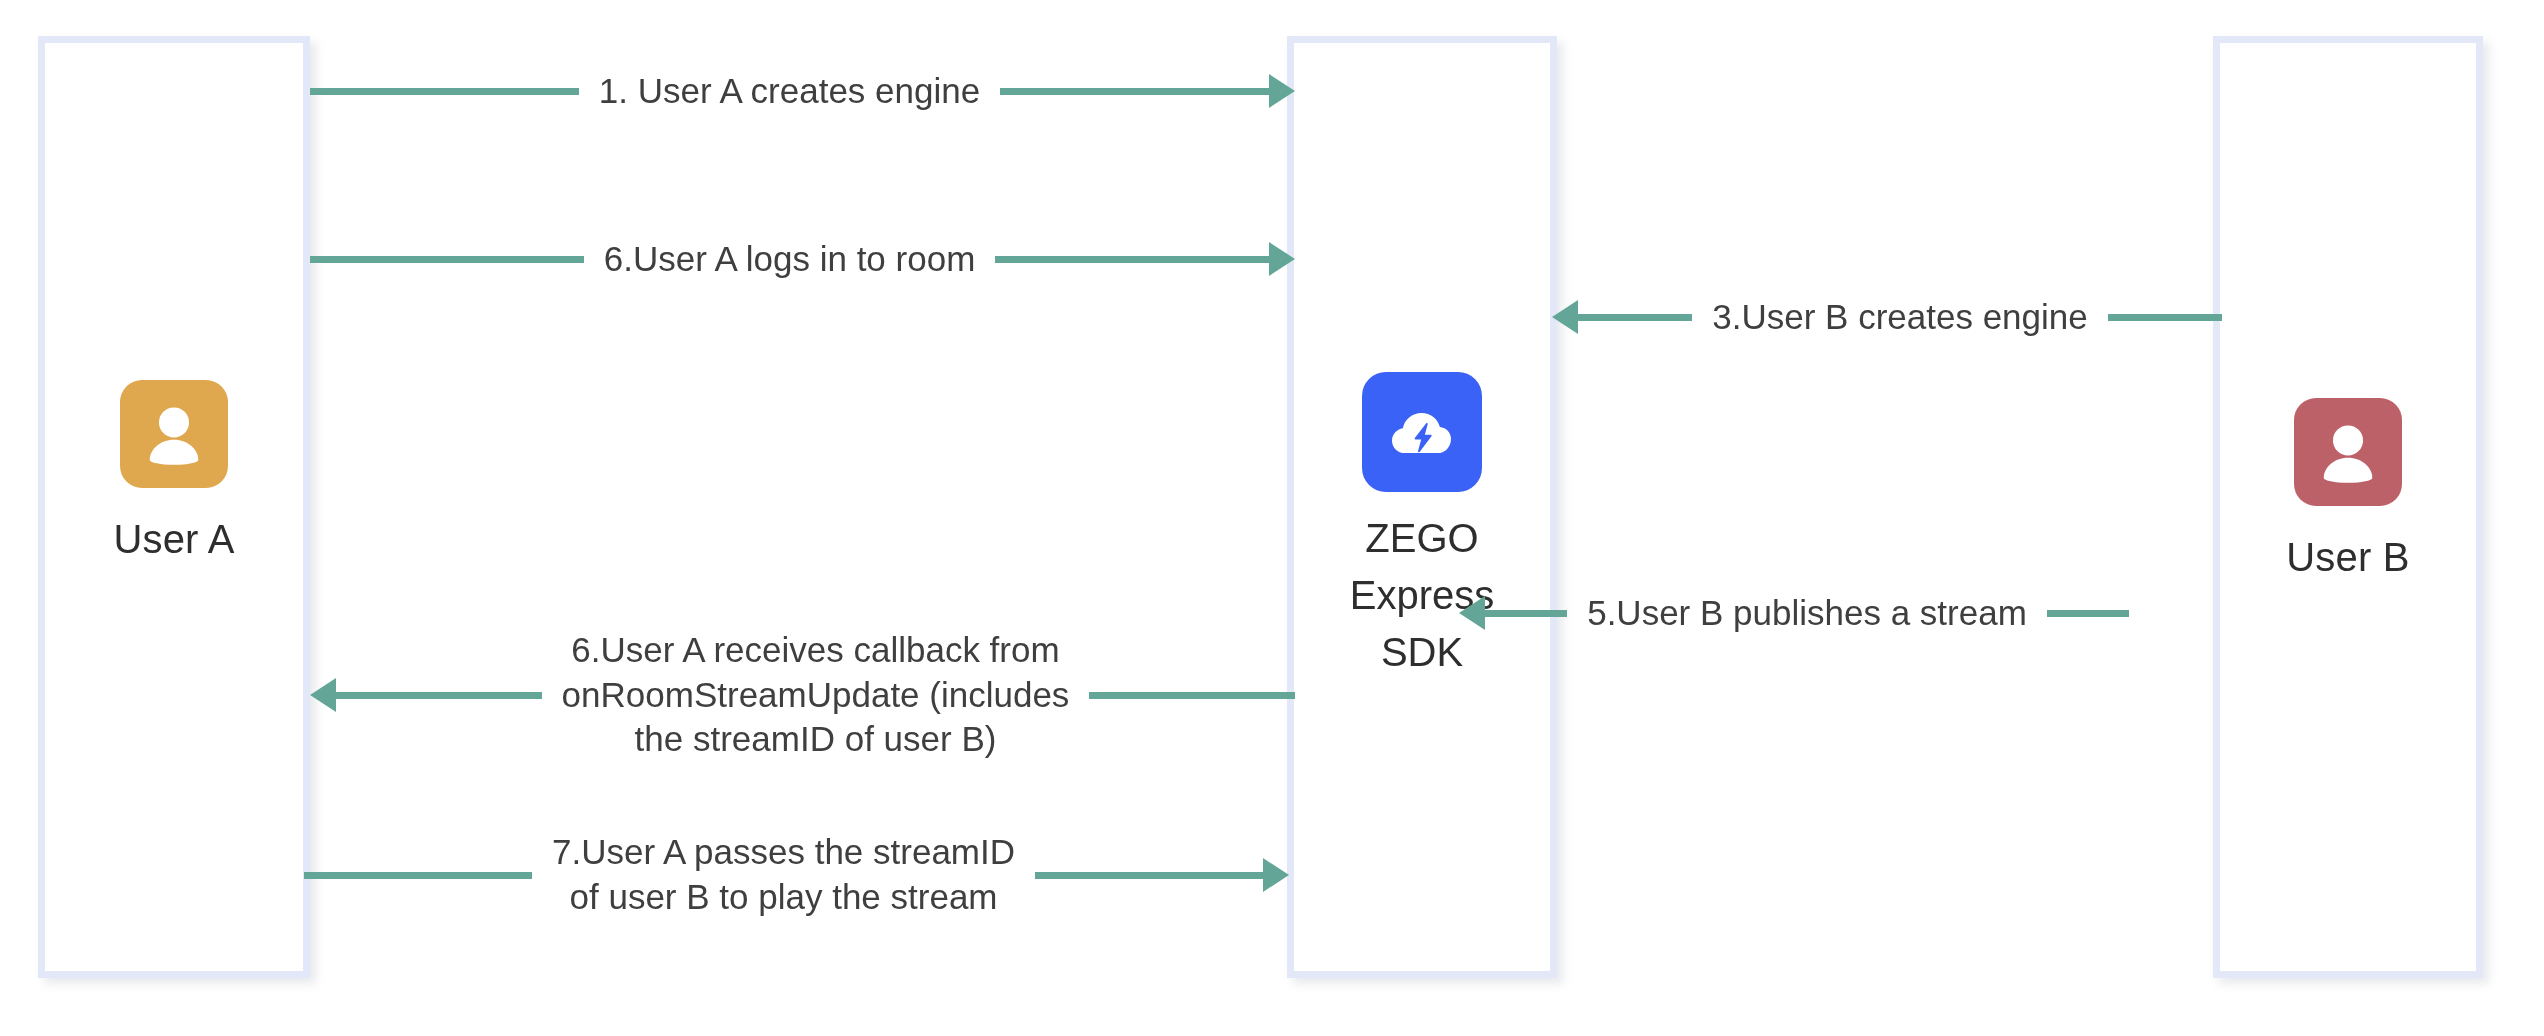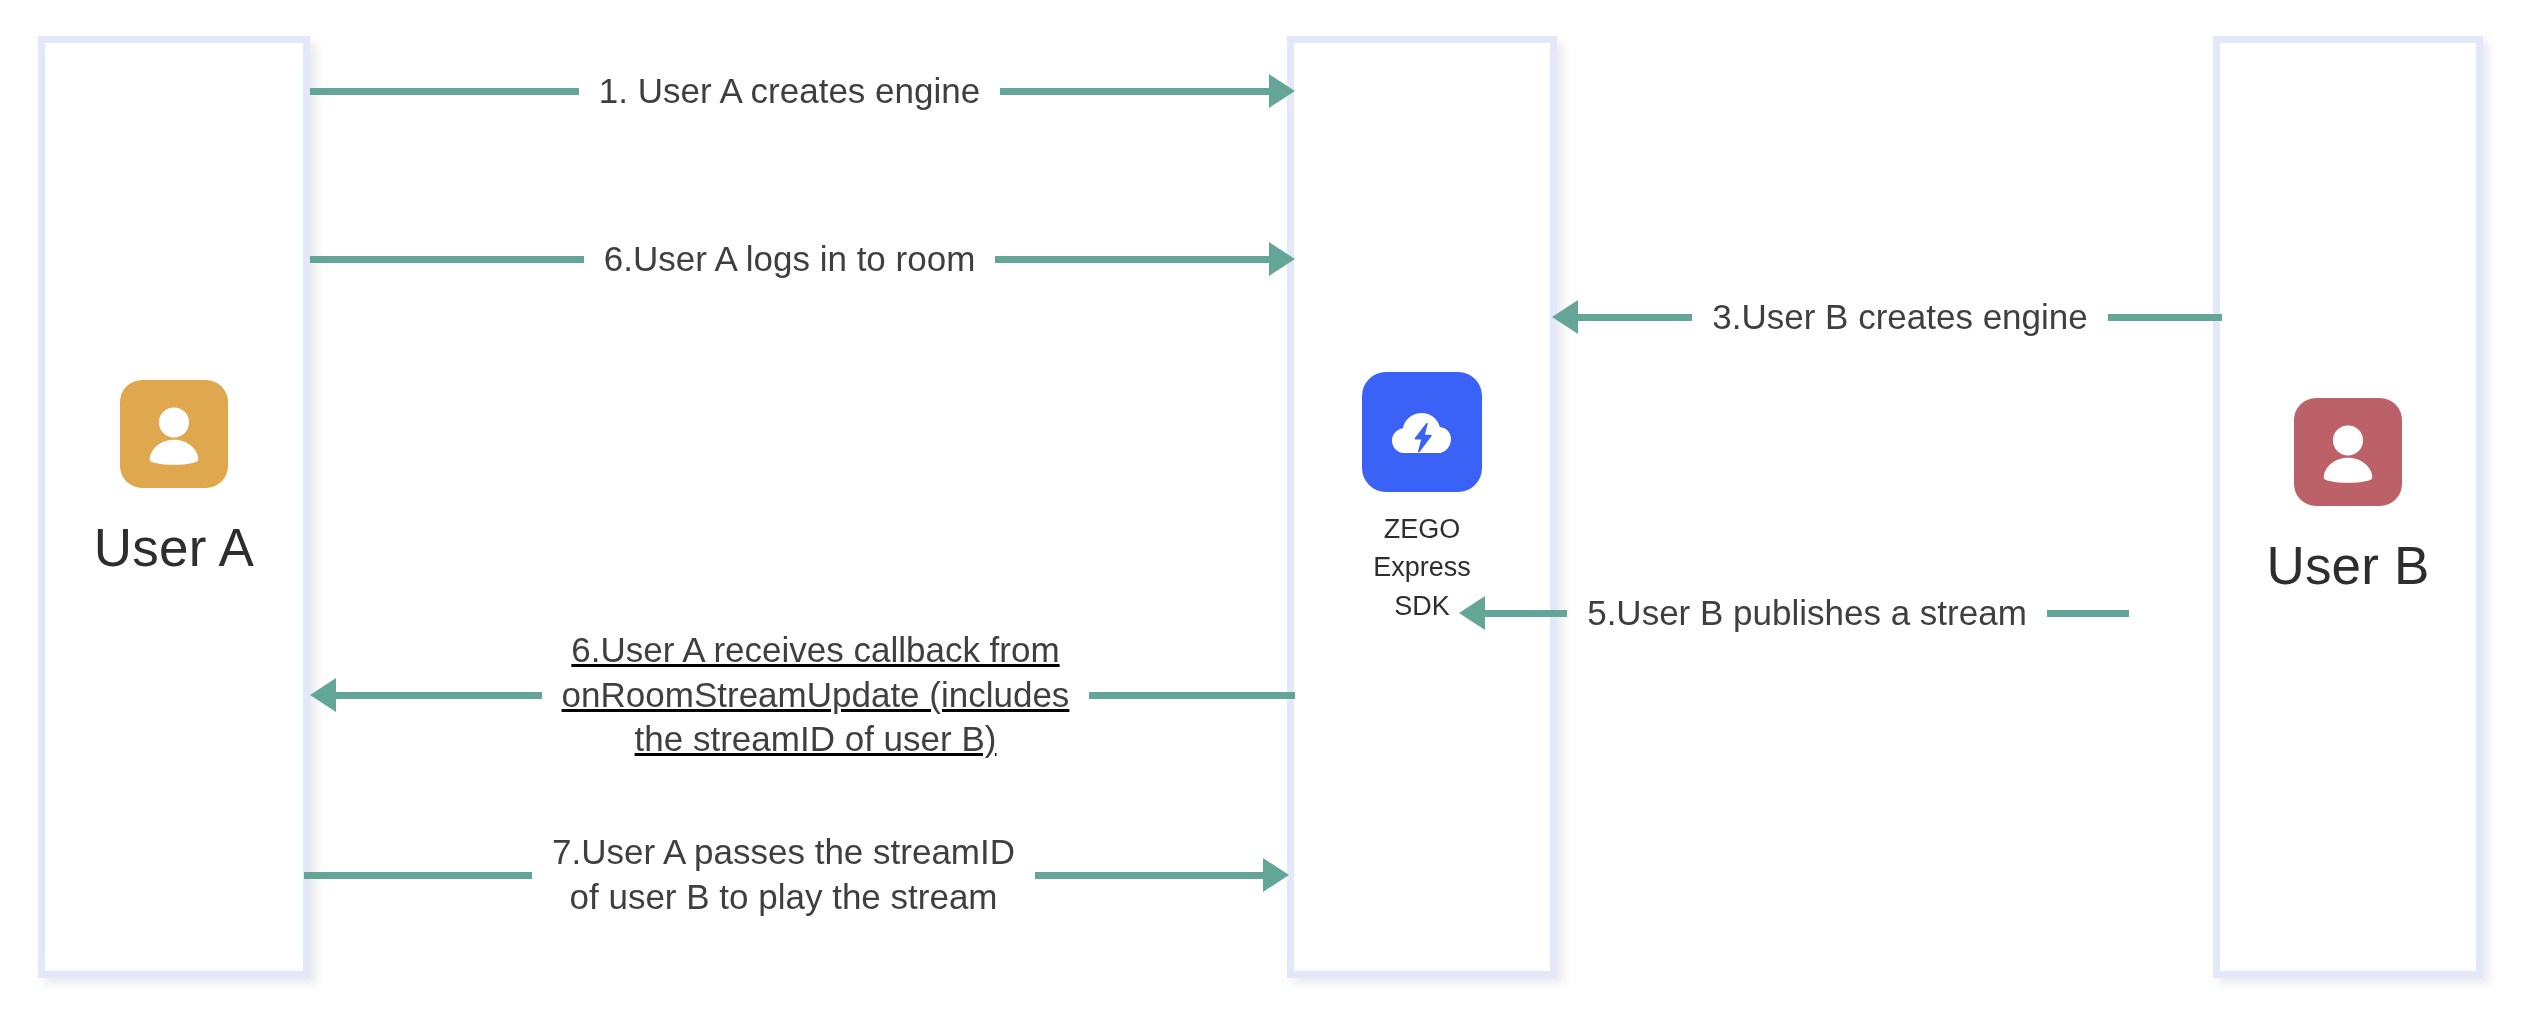--- a/index.html
+++ b/index.html
@@ -41,39 +41,39 @@
     width: 108px;
     height: 108px;
     border-radius: 22px;
     display: flex;
     align-items: center;
     justify-content: center;
   }
   .avatar svg { display: block; }
   .actor-label {
     margin-top: 26px;
-    font-size: 53px;
+    font-size: 40px;
     color: #2e2e2e;
     line-height: 1.28;
     text-align: center;
     white-space: pre-line;
     letter-spacing: 0.2px;
   }
   .sdk-logo {
     width: 120px;
     height: 120px;
     border-radius: 24px;
     background: #3b62f6;
     display: flex;
     align-items: center;
     justify-content: center;
   }
   .sdk-label {
     margin-top: 18px;
-    font-size: 27px;
+    font-size: 40px;
     color: #2e2e2e;
     line-height: 1.42;
     text-align: center;
     white-space: pre-line;
   }
 
   
   .msg {
     position: absolute;
     display: flex;
@@ -172,21 +172,21 @@
   </div>
 
 
   <div class="msg rtl" style="left:1459px; top:559px; width:670px; height:52px;margin-top:28px;">
     <div class="seg"></div>
     <div class="msg-text">5.User B publishes a stream</div>
     <div class="seg"></div>
     <div class="head left"></div>
   </div>
 
-  <div class="msg rtl" style="left:310px; top:620px; width:985px; height:150px;text-decoration:underline;">
+  <div class="msg rtl" style="left:310px; top:620px; width:985px; height:150px;">
     <div class="seg"></div>
     <div class="msg-text">6.User A receives callback from
 onRoomStreamUpdate (includes
 the streamID of user B)</div>
     <div class="seg"></div>
     <div class="head left"></div>
   </div>
 
   <div class="msg" style="left:304px; top:820px; width:985px; height:110px;">
     <div class="seg"></div>

